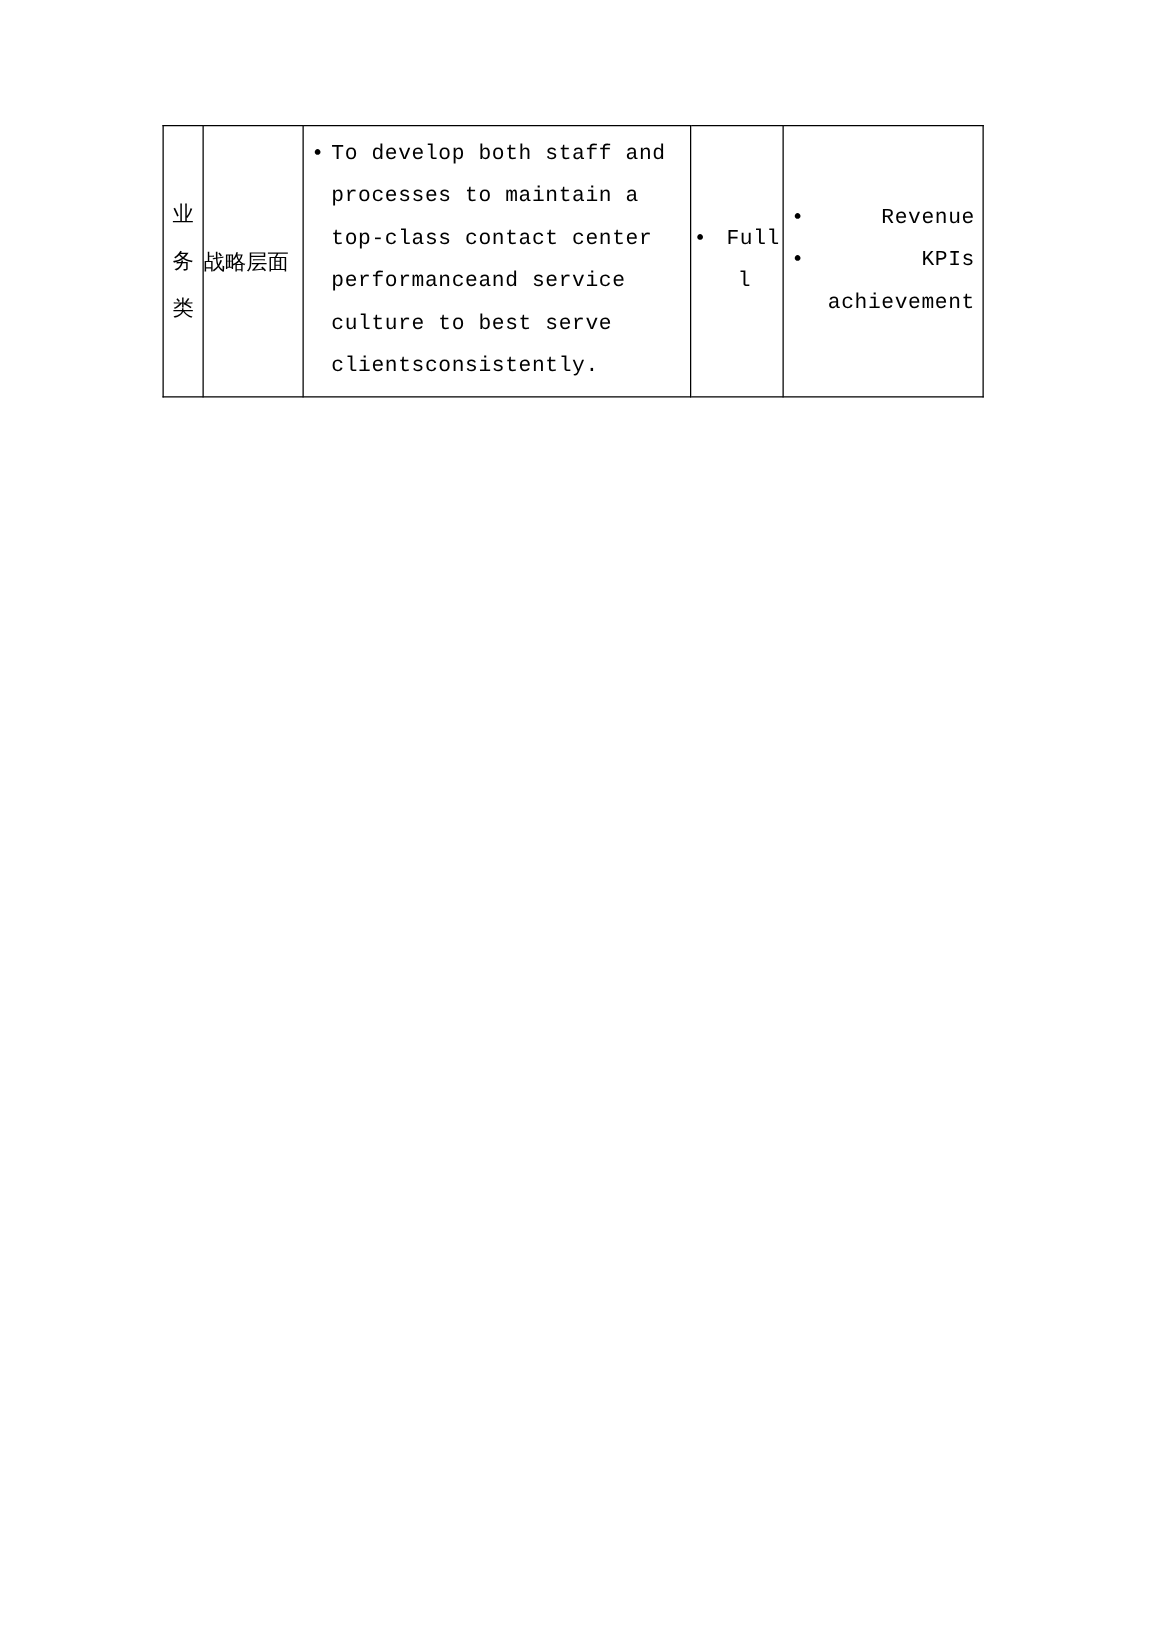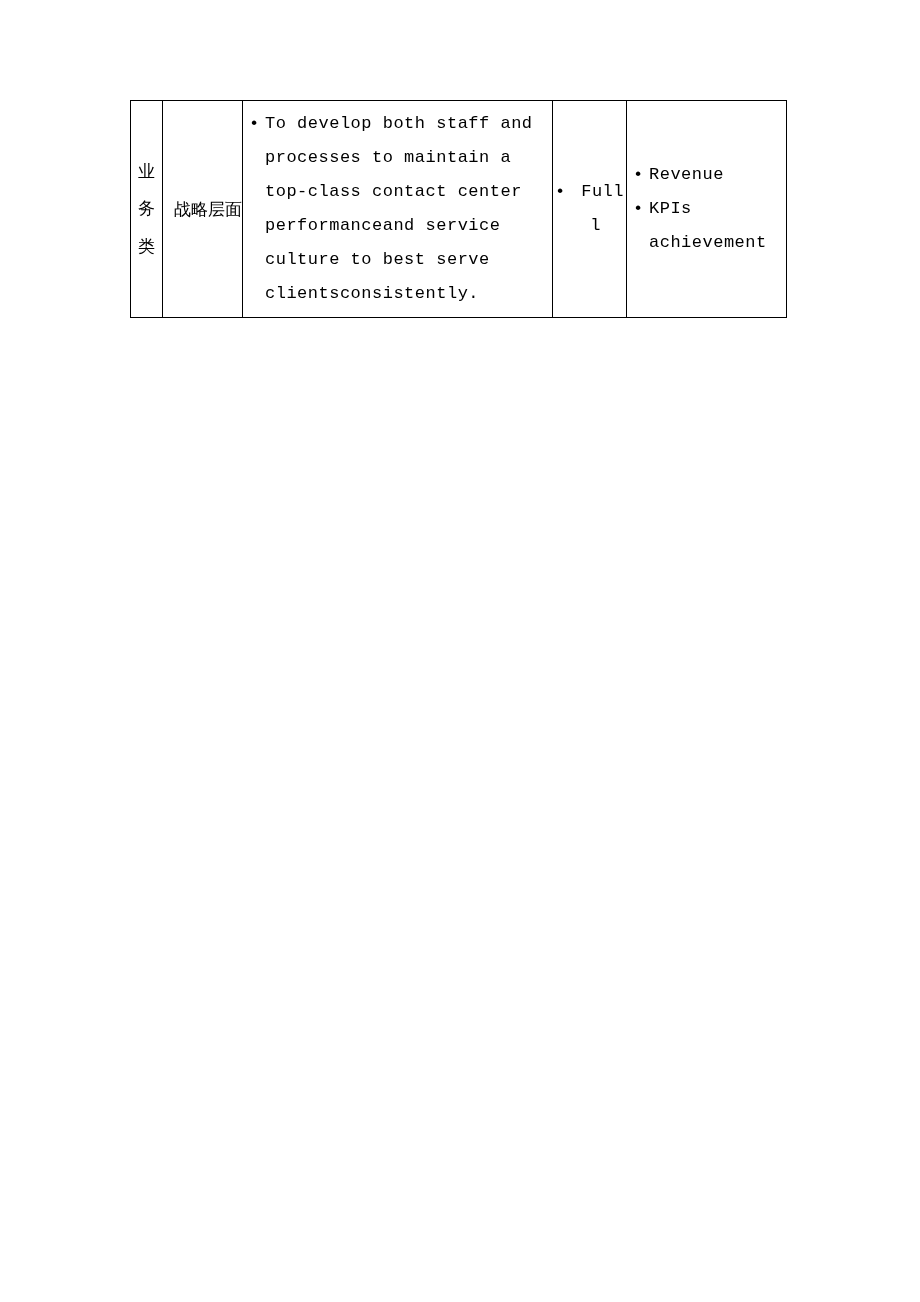--- a/index.html
+++ b/index.html
@@ -30,28 +30,28 @@
     }
     .col1 {
       width: 32px;
       text-align: center;
       line-height: 2.2;
       letter-spacing: 0;
     }
     .col1 span { display: block; }
     .col2 {
       width: 80px;
-      text-align: right;
+      text-align: left;
       padding-left: 4px;
       padding-right: 4px;
       white-space: nowrap;
     }
     .col3 { width: 310px; }
     .col4 { width: 74px; text-align: left; }
-    .col5 { width: 160px; }
+    .col5 { width: 160px; text-align: right; }
     ul.b { list-style: none; margin: 0; padding: 0 6px; }
     ul.b li {
       position: relative;
       padding-left: 16px;
       line-height: 2.0;
     }
     ul.b li::before {
       content: "•";
       position: absolute;
       left: 0;

